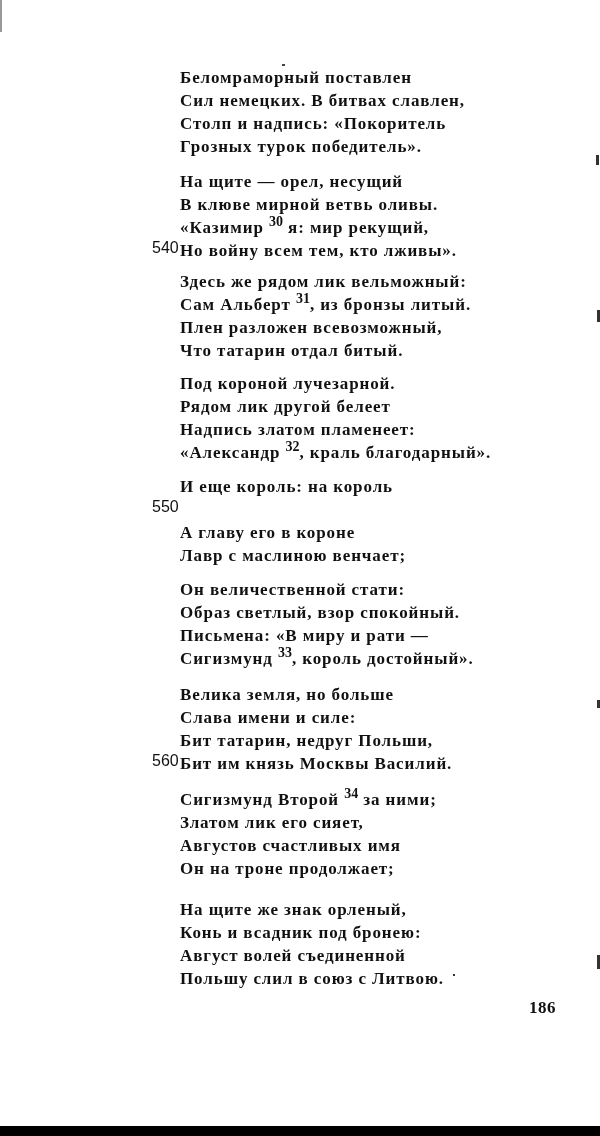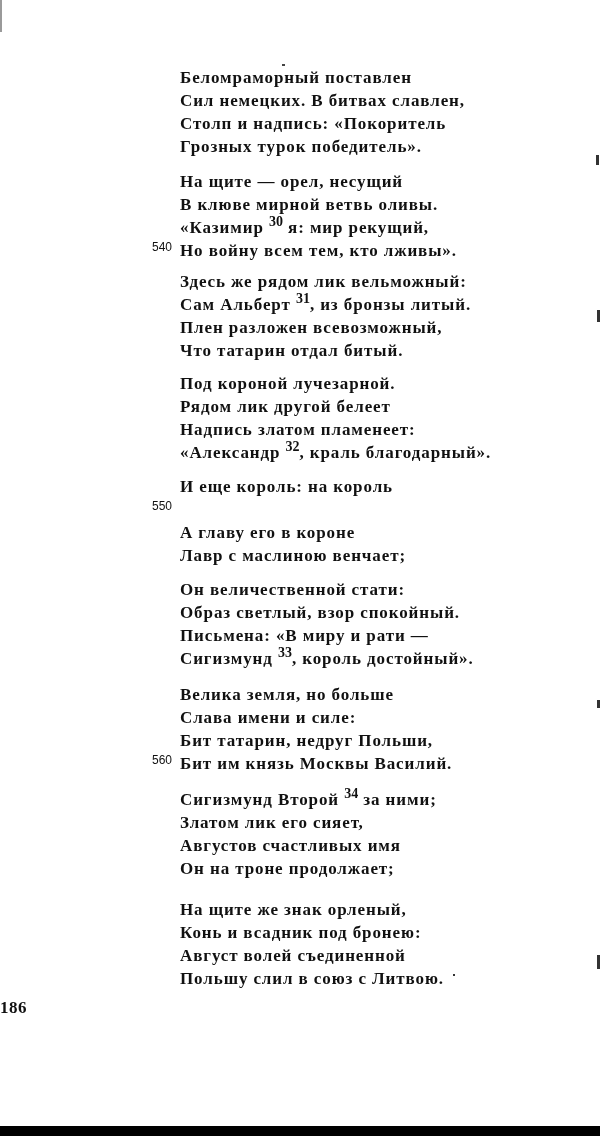--- a/index.html
+++ b/index.html
@@ -58,30 +58,30 @@
       vertical-align: 0;
       position: relative;
       top: -7px;
       letter-spacing: 0;
     }
     .line-num {
       position: absolute;
       left: -28px;
       top: -3px;
       font-family: "Liberation Sans", "DejaVu Sans", sans-serif;
-      font-size: 12px;
+      font-size: 16px;
       font-weight: normal;
       letter-spacing: 0;
     }
     .page-number {
       position: absolute;
       left: 0;
       width: 556px;
       top: 998px;
-      text-align: left;
+      text-align: right;
       font-size: 17px;
       font-weight: bold;
       letter-spacing: 0.5px;
     }
     .margin-mark {
       position: absolute;
       width: 3px;
       background: #333;
     }
     .stray-dot {

